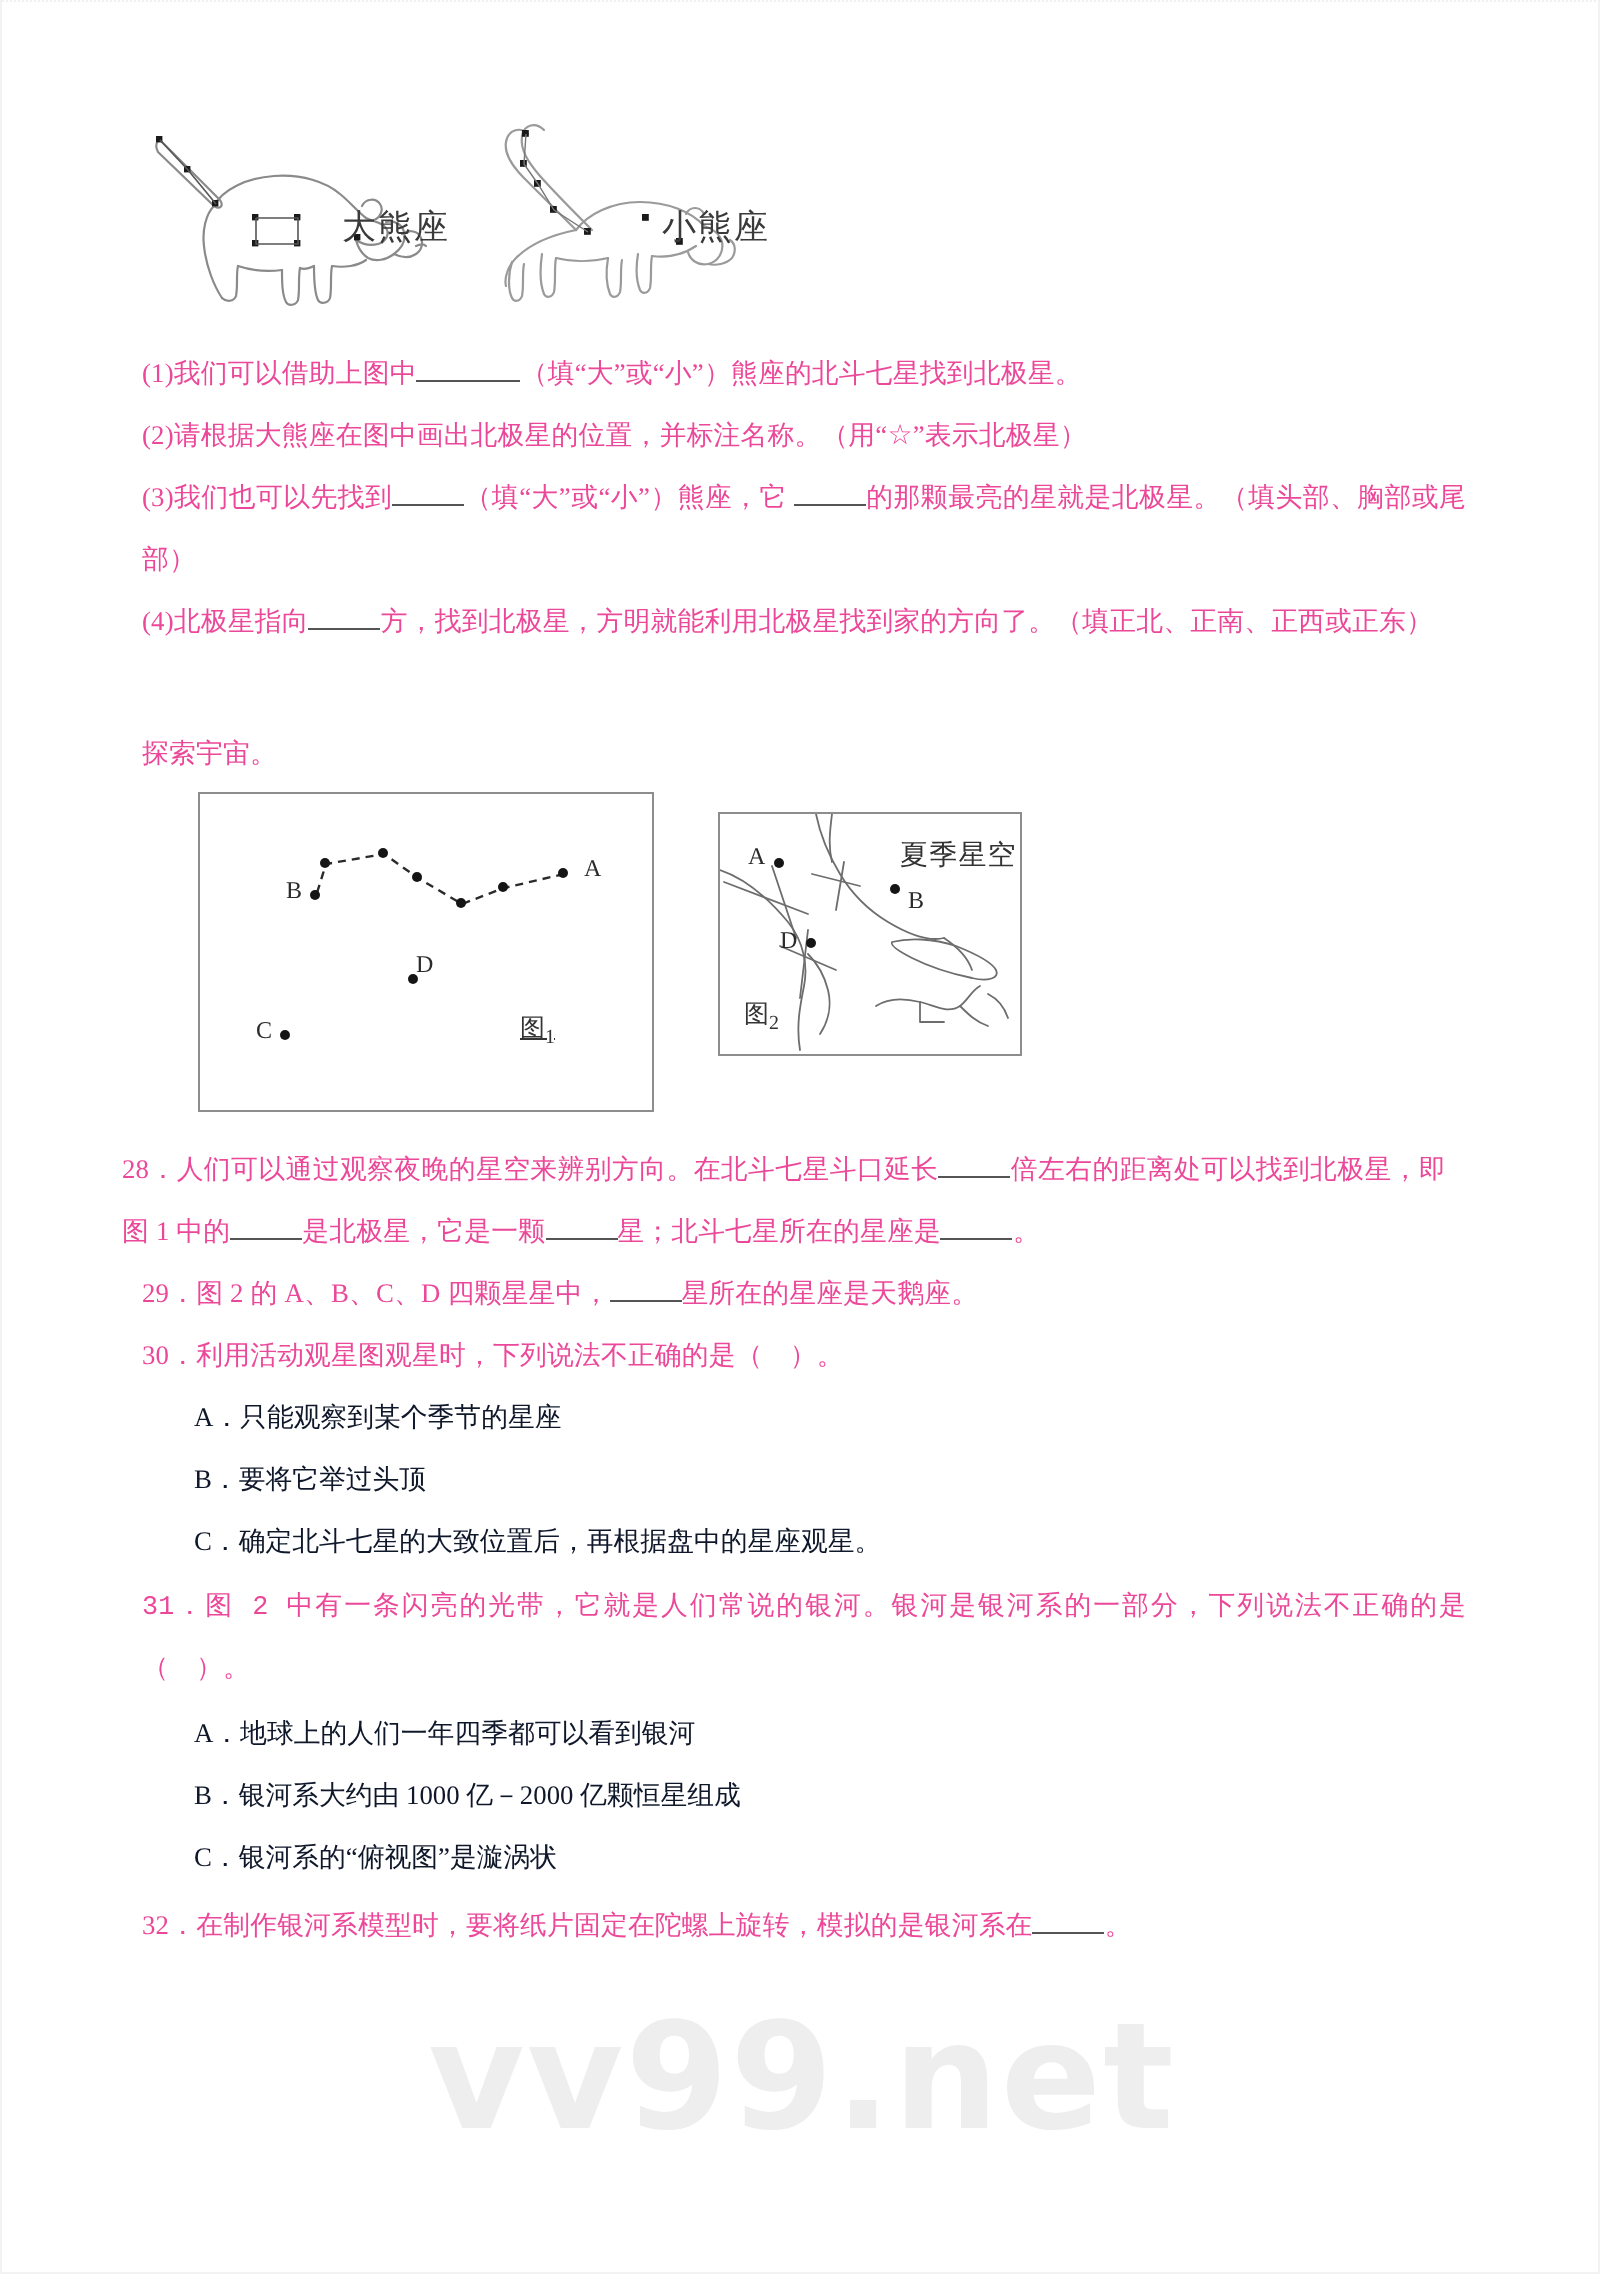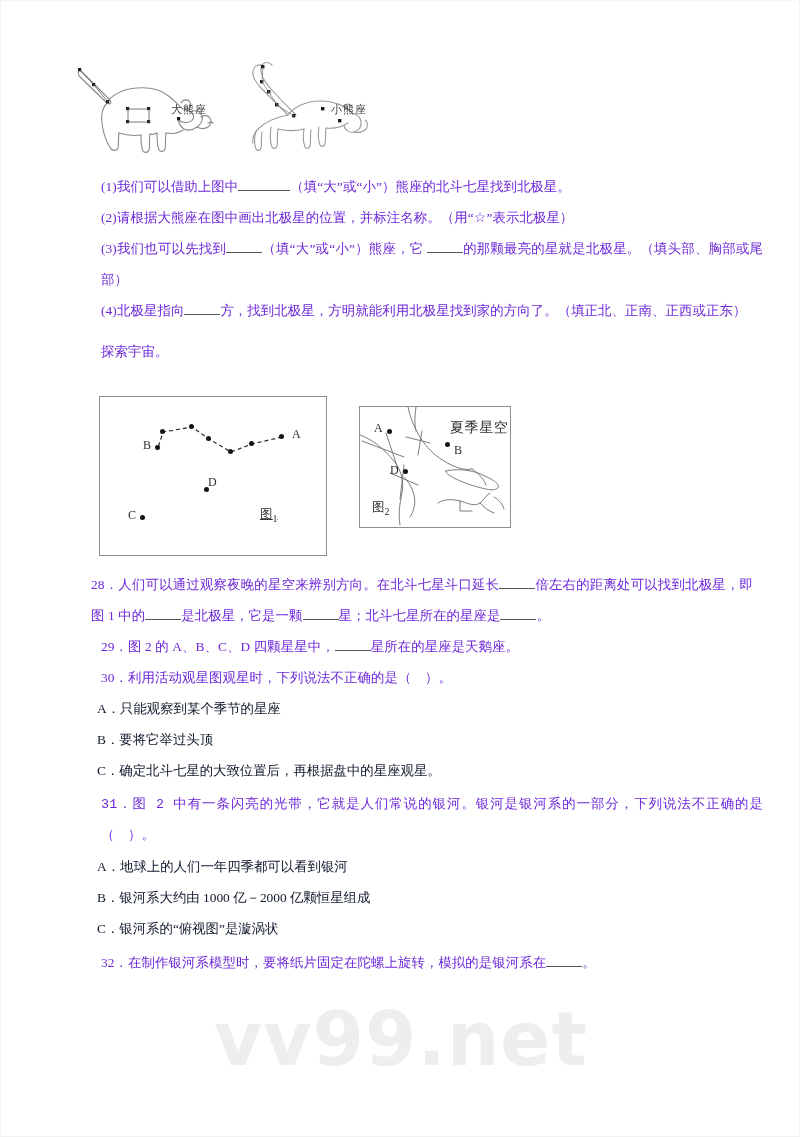--- a/index.html
+++ b/index.html
@@ -49,35 +49,34 @@
   .const-row {
     position: absolute;
     left: 70px;
     top: 58px;
     width: 660px;
     height: 108px;
   }
   .const-item { position: absolute; }
   .const-label {
     position: absolute;
-    font-size: 11px;
+    font-size: 17px;
     color: #3a3a3a;
     letter-spacing: 1px;
     font-family: Liberation Mono, monospace;
   }
 
   
   .qtext {
     position: absolute;
     font-size: 13.4px;
     line-height: 31px;
-    color: #6d28d9;
+    color: #ec4899;
     letter-spacing: 0.1px;
     text-align: justify;
-    margin-left: 30px;
   }
   .blank {
     display: inline-block;
     border-bottom: 1px solid #555;
     vertical-align: baseline;
   }
   .b-lg { width: 52px; }
   .b-md { width: 36px; }
 
   
@@ -230,21 +229,21 @@
         </svg>
       </div>
       <div class="const-label" style="left:260px; top:43px;">小熊座</div>
     </div>
 
     <div class="qtext" id="q1" style="left:70px; top:170px; width:660px;"><span>(1)我们可以借助上图中</span><span class="blank b-lg"></span><span>（填“大”或“小”）熊座的北斗七星找到北极星。</span></div>
     <div class="qtext" id="q2" style="left:70px; top:201px; width:660px;"><span>(2)请根据大熊座在图中画出北极星的位置，并标注名称。（用“</span><span style="font-size: 14px;">☆</span><span>”表示北极星）</span></div>
     <div class="qtext" id="q3" style="left:70px; top:232px; width:662px;"><span>(3)我们也可以先找到</span><span class="blank b-md"></span><span>（填“大”或“小”）熊座，它 </span><span class="blank b-md"></span><span>的那颗最亮的星就是北极星。（填头部、胸部或尾部）</span></div>
     <div class="qtext" id="q4" style="left:70px; top:294px; width:662px;"><span>(4)北极星指向</span><span class="blank b-md"></span><span>方，找到北极星，方明就能利用北极星找到家的方向了。（填正北、正南、正西或正东）</span></div>
 
-    <div class="qtext" style="left:70px; top:336px; width:400px;font-family:Liberation Mono, monospace;">探索宇宙。</div>
+    <div class="qtext" style="left:70px; top:360px; width:400px;">探索宇宙。</div>
 
     <div class="fig-area">
 
       <div class="fig-box" id="fig1-box">
         <svg width="226" height="158" viewBox="0 0 226 158" style="position:absolute;left:0;top:0;">
           <polyline points="182,40 152,47 131,55 109,42 92,30 63,35 58,51" fill="none" stroke="#2a2a2a" stroke-width="1.2" stroke-dasharray="4,3"></polyline>
         </svg>
         <span class="star-dot" style="left:179px; top:37px;"></span>
         <span class="star-dot" style="left:149px; top:44px;"></span>
         <span class="star-dot" style="left:128px; top:52px;"></span>

